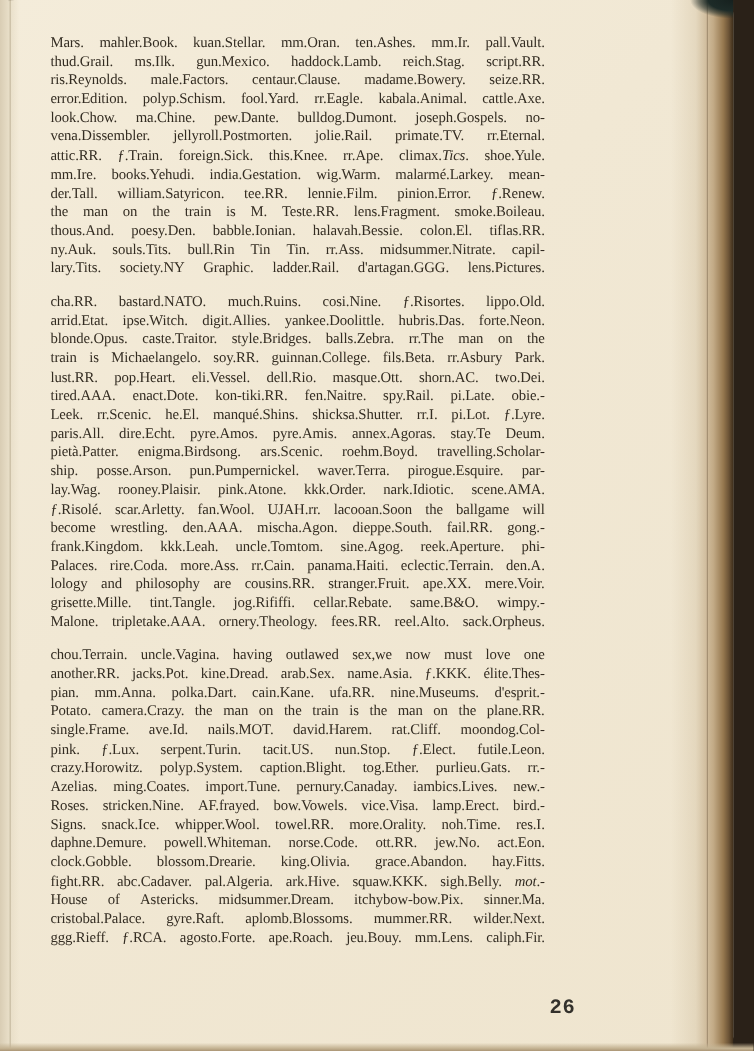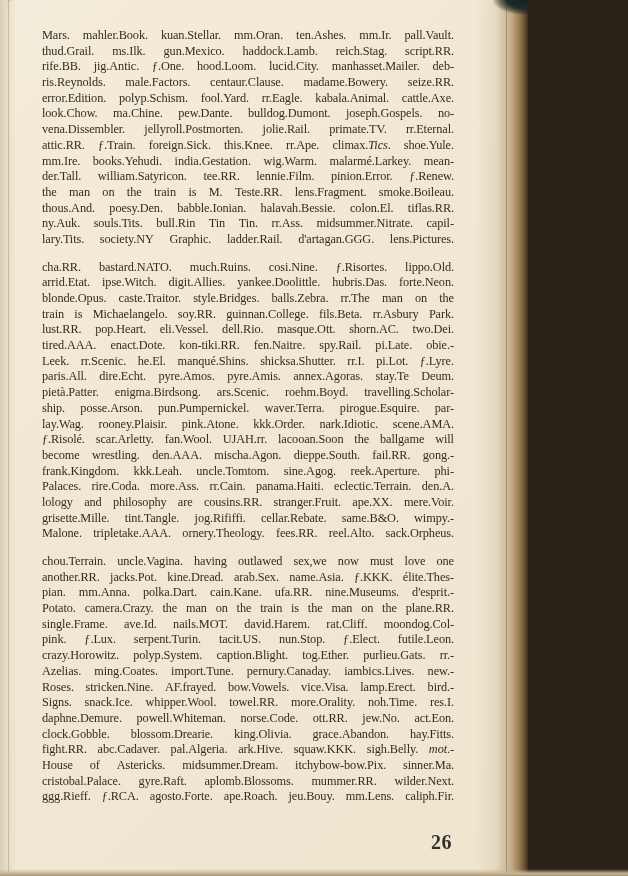--- a/index.html
+++ b/index.html
@@ -2,21 +2,21 @@
 <html><head>
 <meta charset="utf-8">
 <style>
   html,body{margin:0;padding:0;}
   body{
     width:628px;height:876px;overflow:hidden;
     font-family:"Liberation Serif", serif;
     background:#2a2118;
   }
   .page{
-    position:relative;width:528px;height:876px;
+    position:relative;width:611px;height:876px;
     background:linear-gradient(135deg,#f4ecda 0%,#f1e8d4 40%,#efe5cf 100%);
     border-radius:12px;
   }
   
   .gutter{
     position:absolute;left:0;top:0;width:16px;height:876px;
     background:linear-gradient(to right,#d9cdb4 0%,#e6dcc5 40%,rgba(241,232,212,0) 100%);
   }
   .gutter-crease{
     position:absolute;left:8px;top:0;width:1px;height:876px;
@@ -61,23 +61,23 @@
     letter-spacing:-0.1px;
   }
   .paragraph{margin:0 0 12px 0;}
   .tline{
     display:flex;justify-content:space-between;
     height:15.7px;line-height:15.7px;white-space:nowrap;
   }
   .tline .w{display:inline-block;}
   .tline i{font-style:italic;}
   .page-number{
-    position:absolute;left:431px;top:831px;
-    font-family:Liberation Serif, serif;
-    font-weight:700;font-size:20px;color:#33312c;
+    position:absolute;left:458px;top:831px;
+    font-family:Liberation Mono, monospace;
+    font-weight:700;font-size:17px;color:#33312c;
     letter-spacing:.5px;
   }
 </style>
 </head>
 <body>
 
 <div class="page">
   <div class="gutter"></div>
   <div class="gutter-crease"></div>
 
@@ -92,29 +92,20 @@
           <span class="w">mm.Ir.</span>
           <span class="w">pall.Vault.</span>
         </div>
         <div class="tline">
           <span class="w">thud.Grail.</span>
           <span class="w">ms.Ilk.</span>
           <span class="w">gun.Mexico.</span>
           <span class="w">haddock.Lamb.</span>
           <span class="w">reich.Stag.</span>
           <span class="w">script.RR.</span>
-        </div>
-        <div class="tline">
-          <span class="w">rife.BB.</span>
-          <span class="w">jig.Antic.</span>
-          <span class="w">ƒ.One.</span>
-          <span class="w">hood.Loom.</span>
-          <span class="w">lucid.City.</span>
-          <span class="w">manhasset.Mailer.</span>
-          <span class="w">deb-</span>
         </div>
         <div class="tline">
           <span class="w">ris.Reynolds.</span>
           <span class="w">male.Factors.</span>
           <span class="w">centaur.Clause.</span>
           <span class="w">madame.Bowery.</span>
           <span class="w">seize.RR.</span>
         </div>
         <div class="tline">
           <span class="w">error.Edition.</span>

